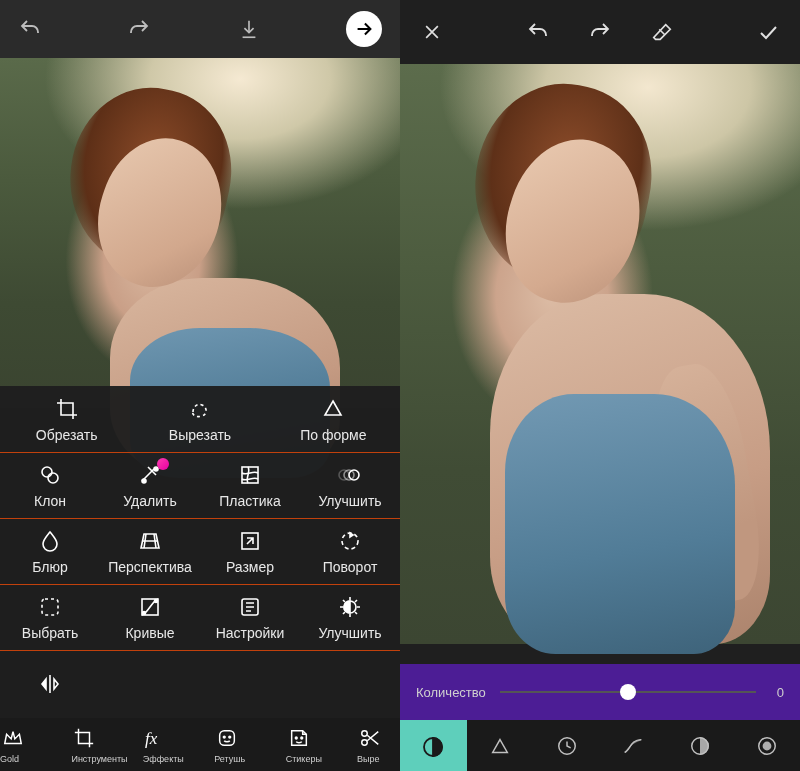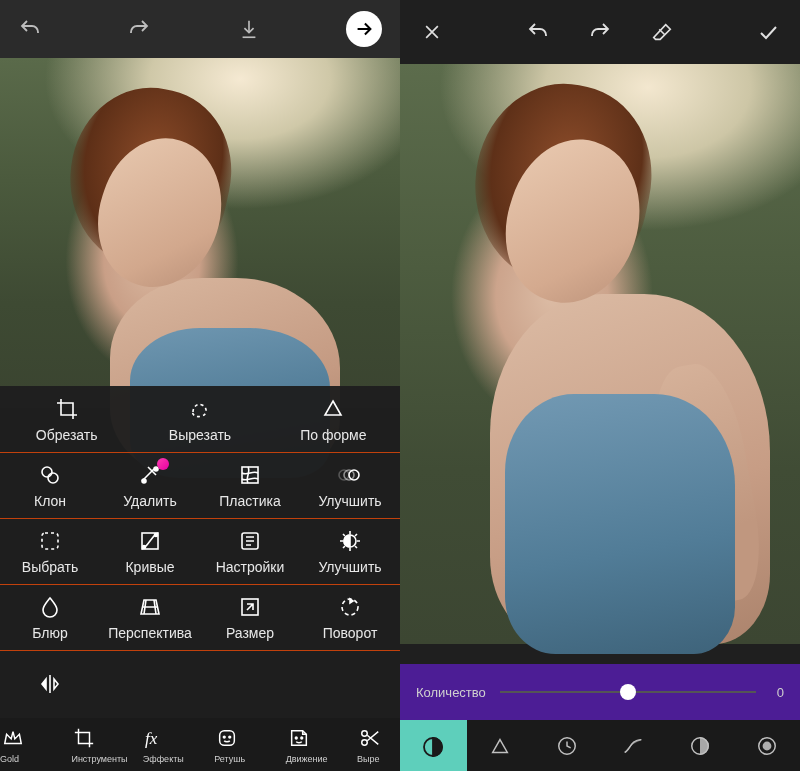--- a/index.html
+++ b/index.html
@@ -390,20 +390,58 @@
               <circle cx="6" cy="12" r="5" opacity="0.25"></circle>
             </svg>
           </div>
         <span>Улучшить</span>
       </div>
     </div>
 
     <div class="tool-row">
       <div class="tool-cell">
         <div class="tool-ico">
+            <svg width="24" height="24" viewBox="0 0 24 24" fill="none" stroke="currentColor" stroke-width="1.6">
+              <path d="M12 3c4 5 7 8 7 12a7 7 0 01-14 0c0-4 3-7 7-12z"></path>
+            </svg>
+          </div>
+        <span>Блюр</span>
+      </div>
+      <div class="tool-cell">
+        <div class="tool-ico">
+            <svg width="24" height="24" viewBox="0 0 24 24" fill="none" stroke="currentColor" stroke-width="1.6">
+              <path d="M6 5h12l3 14H3z"></path>
+              <path d="M8 5l-2 14M16 5l2 14M5 12h14"></path>
+            </svg>
+          </div>
+        <span>Перспектива</span>
+      </div>
+      <div class="tool-cell">
+        <div class="tool-ico">
+            <svg width="24" height="24" viewBox="0 0 24 24" fill="none" stroke="currentColor" stroke-width="1.6">
+              <rect x="4" y="4" width="16" height="16"></rect>
+              <path d="M9 15l6-6M9 9h6v6"></path>
+            </svg>
+          </div>
+        <span>Размер</span>
+      </div>
+      <div class="tool-cell">
+        <div class="tool-ico">
+            <svg width="24" height="24" viewBox="0 0 24 24" fill="none" stroke="currentColor" stroke-width="1.6">
+              <circle cx="12" cy="12" r="8" stroke-dasharray="4 3"></circle>
+              <path d="M12 4l3 2-3 2z" fill="currentColor"></path>
+            </svg>
+          </div>
+        <span>Поворот</span>
+      </div>
+    </div>
+
+    <div class="tool-row">
+      <div class="tool-cell">
+        <div class="tool-ico">
             <svg width="24" height="24" viewBox="0 0 24 24" fill="none" stroke="currentColor" stroke-width="1.6" stroke-dasharray="3 3">
               <rect x="4" y="4" width="16" height="16" rx="3"></rect>
             </svg>
           </div>
         <span>Выбрать</span>
       </div>
       <div class="tool-cell">
         <div class="tool-ico">
             <svg width="24" height="24" viewBox="0 0 24 24" fill="none" stroke="currentColor" stroke-width="1.6">
               <rect x="4" y="4" width="16" height="16"></rect>
@@ -425,58 +463,20 @@
       </div>
       <div class="tool-cell">
         <div class="tool-ico">
             <svg width="24" height="24" viewBox="0 0 24 24" fill="none" stroke="currentColor" stroke-width="1.6">
               <circle cx="12" cy="12" r="6"></circle>
               <path d="M12 2v3M12 19v3M2 12h3M19 12h3M5 5l2 2M17 17l2 2M19 5l-2 2M5 19l2-2"></path>
               <path d="M12 6a6 6 0 000 12z" fill="currentColor"></path>
             </svg>
           </div>
         <span>Улучшить</span>
-      </div>
-    </div>
-
-    <div class="tool-row">
-      <div class="tool-cell">
-        <div class="tool-ico">
-            <svg width="24" height="24" viewBox="0 0 24 24" fill="none" stroke="currentColor" stroke-width="1.6">
-              <path d="M12 3c4 5 7 8 7 12a7 7 0 01-14 0c0-4 3-7 7-12z"></path>
-            </svg>
-          </div>
-        <span>Блюр</span>
-      </div>
-      <div class="tool-cell">
-        <div class="tool-ico">
-            <svg width="24" height="24" viewBox="0 0 24 24" fill="none" stroke="currentColor" stroke-width="1.6">
-              <path d="M6 5h12l3 14H3z"></path>
-              <path d="M8 5l-2 14M16 5l2 14M5 12h14"></path>
-            </svg>
-          </div>
-        <span>Перспектива</span>
-      </div>
-      <div class="tool-cell">
-        <div class="tool-ico">
-            <svg width="24" height="24" viewBox="0 0 24 24" fill="none" stroke="currentColor" stroke-width="1.6">
-              <rect x="4" y="4" width="16" height="16"></rect>
-              <path d="M9 15l6-6M9 9h6v6"></path>
-            </svg>
-          </div>
-        <span>Размер</span>
-      </div>
-      <div class="tool-cell">
-        <div class="tool-ico">
-            <svg width="24" height="24" viewBox="0 0 24 24" fill="none" stroke="currentColor" stroke-width="1.6">
-              <circle cx="12" cy="12" r="8" stroke-dasharray="4 3"></circle>
-              <path d="M12 4l3 2-3 2z" fill="currentColor"></path>
-            </svg>
-          </div>
-        <span>Поворот</span>
       </div>
     </div>
 
     <div class="tool-row">
       <div class="tool-cell">
         <div class="tool-ico">
             <svg width="24" height="24" viewBox="0 0 24 24" fill="none" stroke="currentColor" stroke-width="1.6">
               <path d="M12 3v18"></path>
               <path d="M8 7L4 12l4 5z" fill="currentColor"></path>
               <path d="M16 7l4 5-4 5z"></path>
@@ -529,21 +529,21 @@
     <div class="ribbon-cell">
       <div class="tool-ico">
           <svg width="22" height="22" viewBox="0 0 24 24" fill="none" stroke="currentColor" stroke-width="1.6">
             <path d="M4 4h12l4 4v12H4z"></path>
             <path d="M16 4v4h4"></path>
             <circle cx="9" cy="12" r="1" fill="currentColor"></circle>
             <circle cx="15" cy="12" r="1" fill="currentColor"></circle>
             <path d="M9 16c1 1.5 5 1.5 6 0"></path>
           </svg>
         </div>
-      <span>Движение</span>
+      <span>Стикеры</span>
     </div>
     <div class="ribbon-cell cut">
       <div class="tool-ico">
           <svg width="22" height="22" viewBox="0 0 24 24" fill="none" stroke="currentColor" stroke-width="1.6">
             <circle cx="6" cy="7" r="3"></circle>
             <circle cx="6" cy="17" r="3"></circle>
             <path d="M9 9l12 10M9 15L21 5"></path>
           </svg>
         </div>
       <span>Выре</span>

